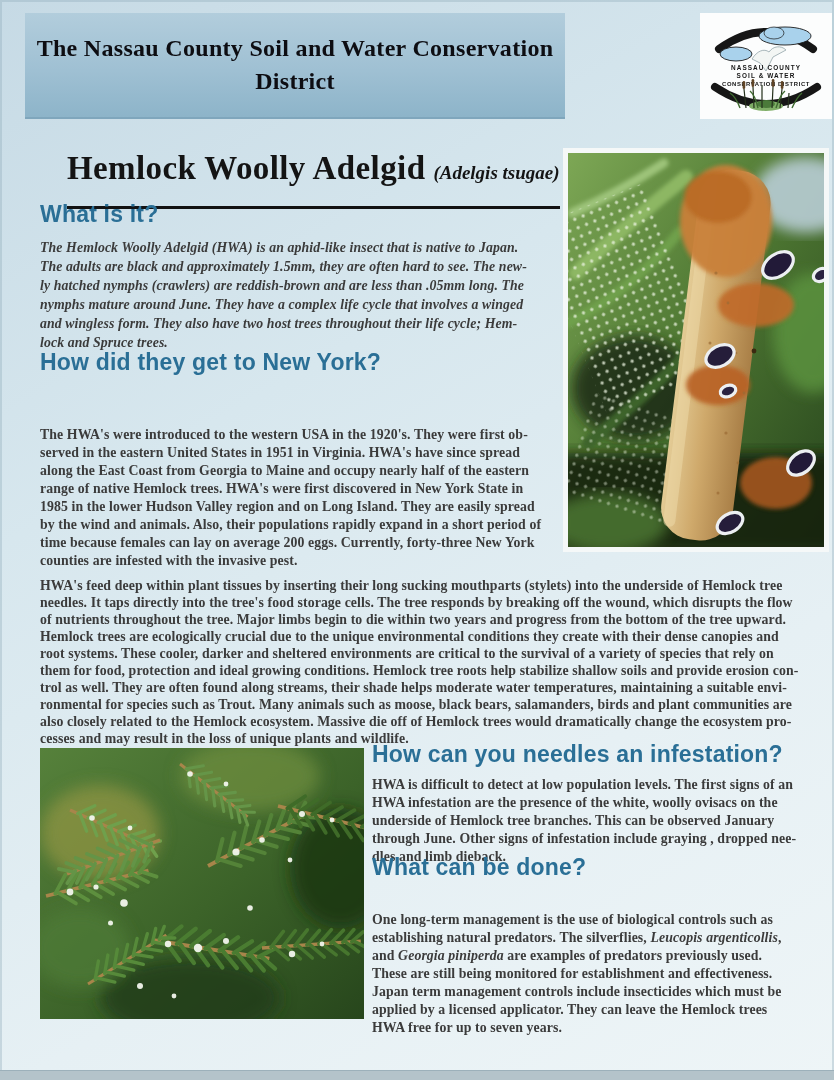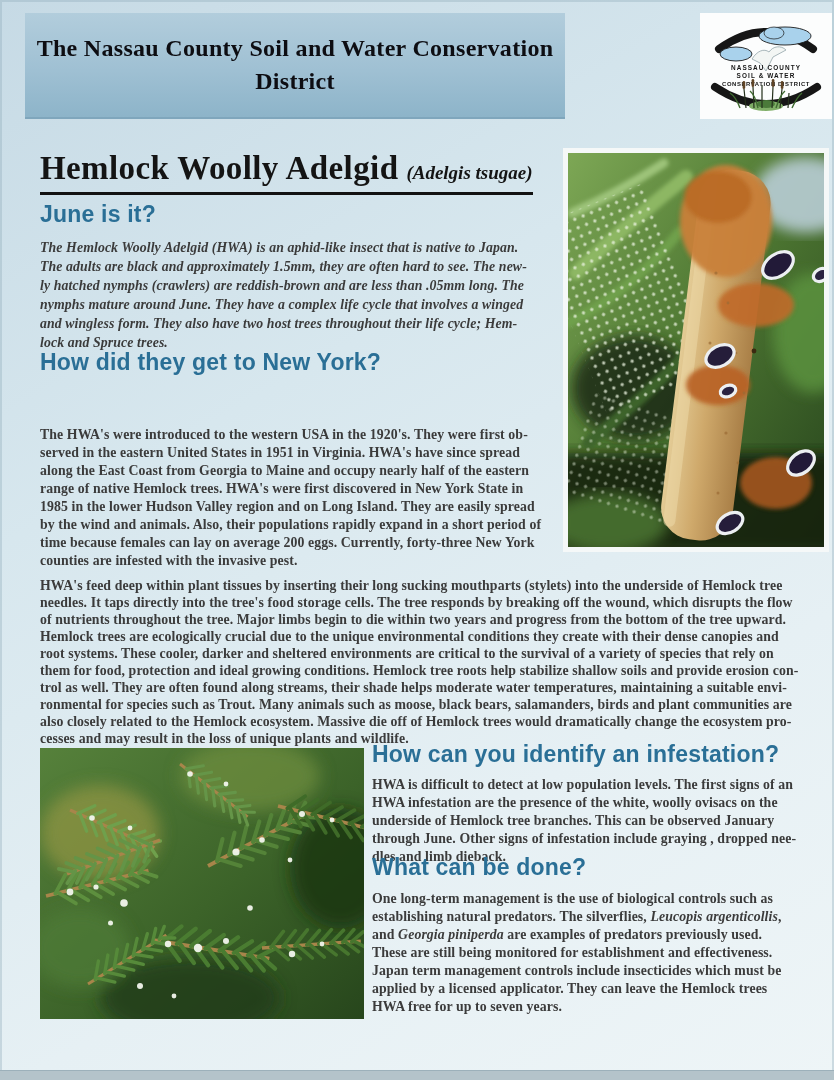--- a/index.html
+++ b/index.html
@@ -14,21 +14,21 @@
   .band{
     position:absolute;left:25px;top:13px;width:540px;height:104px;
     background:linear-gradient(to bottom,#b2cddc 0%,#9fc0d3 55%,#8db4c9 100%);
     border-bottom:2px solid #7fa6bc;
     display:flex;flex-direction:column;justify-content:center;align-items:center;
   }
   .band .org-line{font-weight:bold;font-size:24px;line-height:33px;color:#0d0d12;letter-spacing:.3px;}
   .logo-box{position:absolute;left:700px;top:13px;width:132px;height:106px;background:#fcfdfd;}
   
   .title-wrap{position:absolute;left:40px;top:150px;}
-  .title-underline{display:inline-block;border-bottom:3px solid #121212;padding-bottom:5px;white-space:nowrap;}
+  .title-underline{display:inline-block;border-bottom:3px solid #121212;padding-bottom:19px;white-space:nowrap;margin-left:27px;}
   .main-title{font-weight:bold;font-size:33px;color:#141414;letter-spacing:.4px;}
   .species{font-weight:bold;font-style:italic;font-size:19px;color:#141414;margin-left:8px;}
   
   .h-sec{position:absolute;font-family:"Liberation Sans",sans-serif;font-weight:bold;font-size:23px;color:#2a6f96;letter-spacing:.2px;}
   .body-txt{position:absolute;white-space:pre-line;font-weight:bold;font-size:13.8px;color:#3b3b3b;letter-spacing:.1px;}
   .lh19{line-height:19px;}
   .lh18{line-height:18px;}
   .lh17{line-height:17px;}
   .w-left{width:520px;}
   .w-full{width:790px;}
@@ -79,21 +79,21 @@
       </g>
     </svg>
   </div>
 
   <div class="title-wrap">
     <span class="title-underline">
       <span class="main-title">Hemlock Woolly Adelgid</span><span class="species">(Adelgis tsugae)</span>
     </span>
   </div>
 
-  <div class="h-sec" style="left:40px;top:201px;">June is it?</div>
+  <div class="h-sec" style="left:40px;top:201px;">What is it?</div>
   <div class="body-txt lh19 w-left" style="left:40px;top:238px;font-style:italic;">The Hemlock Woolly Adelgid (HWA) is an aphid-like insect that is native to Japan.
 The adults are black and approximately 1.5mm, they are often hard to see.  The new-
 ly hatched nymphs (crawlers) are reddish-brown and are less than .05mm long.  The
 nymphs mature around June. They have a complex life cycle that involves a winged
 and wingless form. They also have two host trees throughout their life cycle; Hem-
 lock and Spruce trees.</div>
 
   <div class="h-sec" style="left:40px;top:349px;text-align:center;">How did they get to New York?</div>
   <div class="body-txt lh18 w-left" style="left:40px;top:386px;margin-top:40px;">The HWA's were introduced to the western USA in the 1920's. They were first ob-
 served in the eastern United States in 1951 in Virginia.  HWA's have since spread
@@ -251,29 +251,29 @@
         <circle cx="100" cy="238" r="3"></circle>
           <circle cx="134" cy="248" r="2.4"></circle>
         <circle cx="252" cy="206" r="3.2"></circle>
           <circle cx="282" cy="196" r="2.4"></circle>
         <circle cx="210" cy="160" r="2.8"></circle>
           <circle cx="70.5" cy="175" r="2.5"></circle>
       </g>
     </svg>
   </figure>
 
-  <div class="h-sec" style="left:372px;top:741px;">How can you identify an infestation?</div>
+  <div class="h-sec" style="left:372px;top:741px;">How can you needles an infestation?</div>
   <div class="body-txt lh18 w-right" style="left:372px;top:776px;">HWA is difficult to detect at low population levels. The first signs of an
 HWA infestation are the presence of the white, woolly ovisacs on the
 underside of Hemlock tree branches.  This can be observed January
 through June. Other signs of infestation include graying , dropped nee-
 dles and limb dieback.</div>
 
   <div class="h-sec" style="left:372px;top:854px;">What can be done?</div>
-  <div class="body-txt lh18 w-right" style="left:372px;top:890px;"><span>One long-term management is the use of biological controls such as
+  <div class="body-txt lh18 w-right" style="left:372px;top:911px;"><span>One long-term management is the use of biological controls such as
 establishing natural predators. The silverflies, </span><span class="italic">Leucopis argenticollis</span><span>,
 and </span><span class="italic">Georgia piniperda</span><span> are examples of predators previously used.
 These are still being monitored for establishment and effectiveness.
 Japan term management controls include insecticides which must be
 applied by a licensed applicator. They can leave the Hemlock trees
 HWA free for up to seven years.</span></div>
 
   <div class="bottom-strip"></div>
 </div>
 

